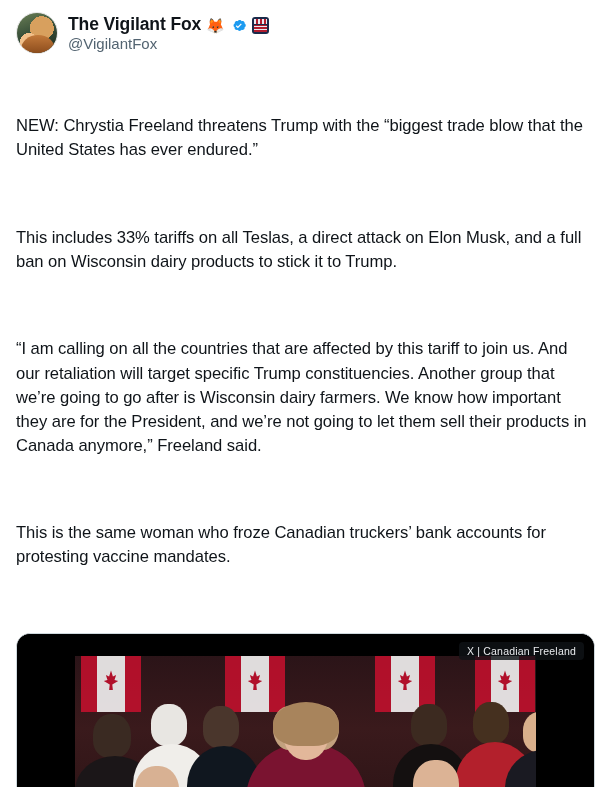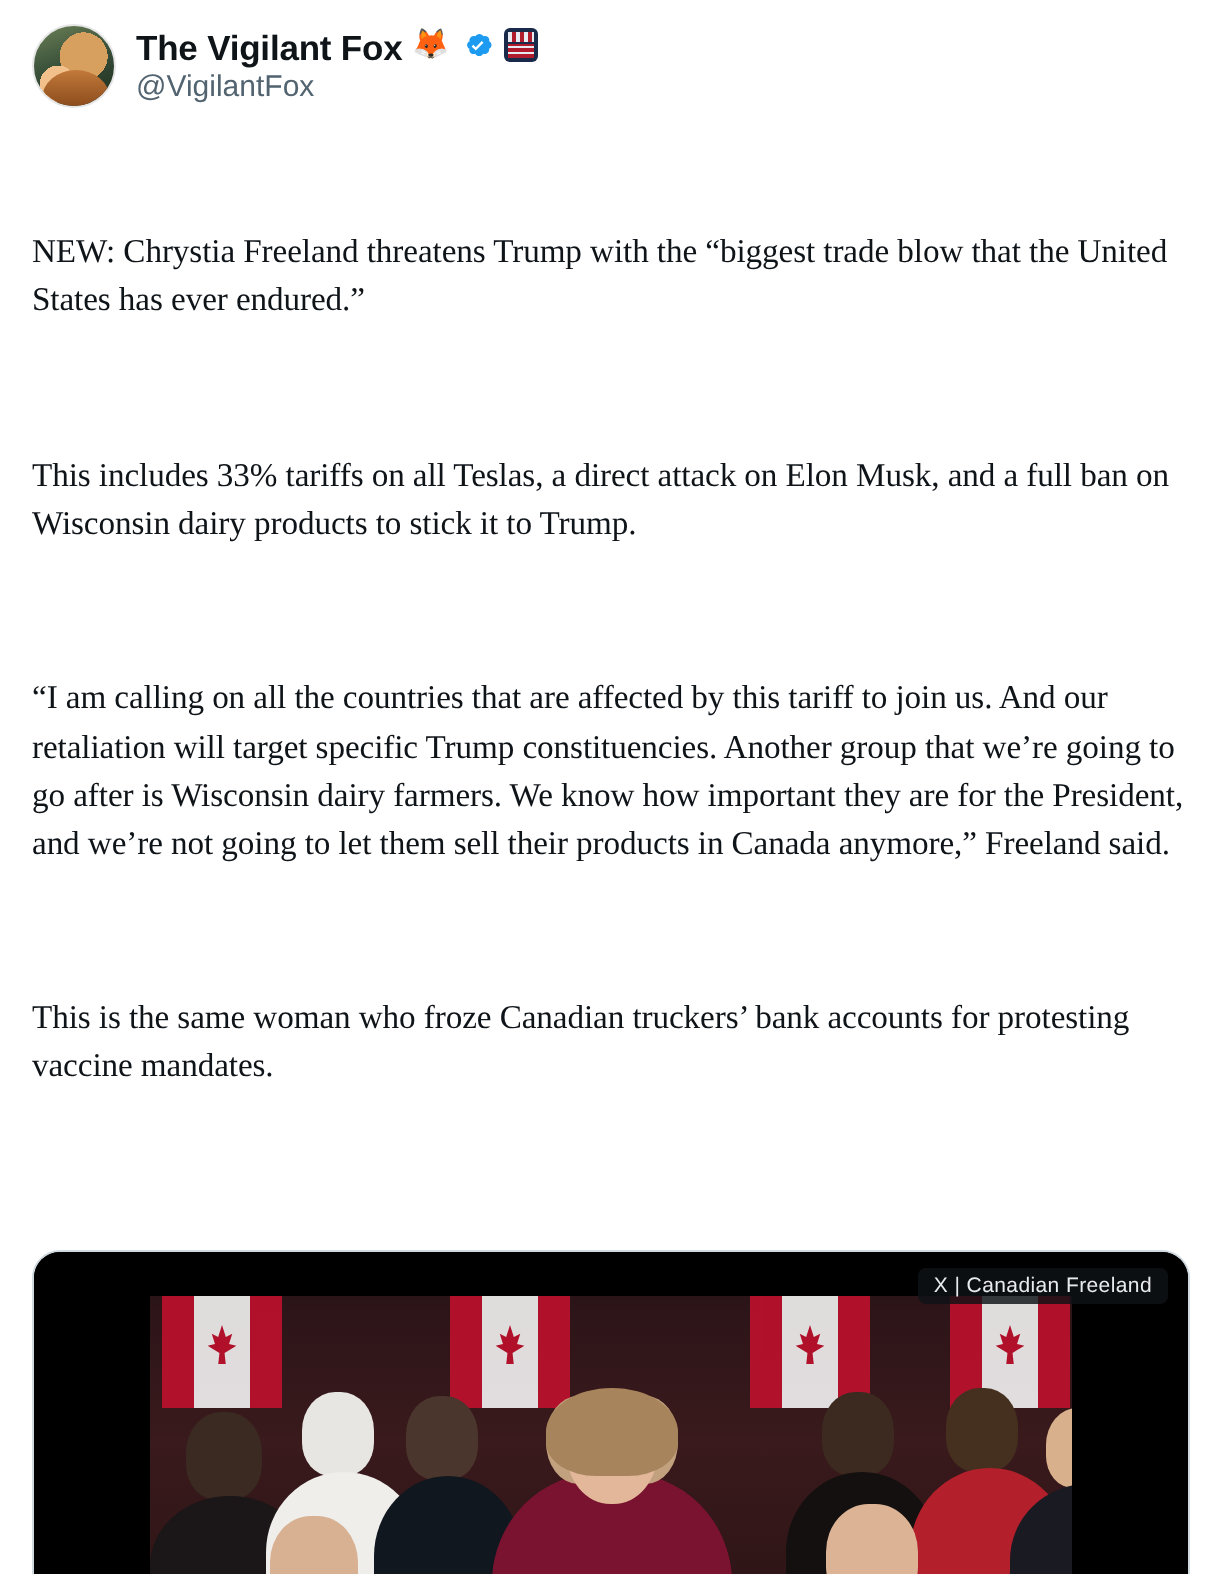--- a/index.html
+++ b/index.html
@@ -40,21 +40,21 @@
     content: "";
     position: absolute;
     left: 4px; bottom: 0;
     width: 34px; height: 18px;
     background: linear-gradient(180deg, #c2793a, #8d4d1d);
     border-radius: 50% 50% 0 0 / 80% 80% 0 0;
   }
   .names { display: flex; flex-direction: column; justify-content: center; min-height: 42px; }
   .nameline {
     display: flex;
-    align-items: flex-start;
+    align-items: flex-end;
     gap: 5px;
     line-height: 1.15;
   }
   .display-name {
     font-size: 17.5px;
     font-weight: bold;
     color: #0f1419;
     letter-spacing: -0.1px;
   }
   .fox-emoji { font-size: 15px; }
@@ -90,22 +90,22 @@
     margin-top: 1px;
   }
   
   .body-text {
     font-size: 16.6px;
     line-height: 1.45;
     color: #0f1419;
     white-space: pre-wrap;
     letter-spacing: -0.05px;
   }
-  .para { margin-bottom: 15.5px; font-family: Liberation Serif, serif; }
-  .para:last-child { margin-bottom: 16px; }
+  .para { margin-bottom: 15.5px; }
+  .para:last-child { margin-bottom: 0; }
   
   .media {
     margin-top: 16px;
     border-radius: 14px;
     overflow: hidden;
     border: 1px solid #cfd9de;
     position: relative;
     width: 100%;
     height: 302px;
     background: #000;

